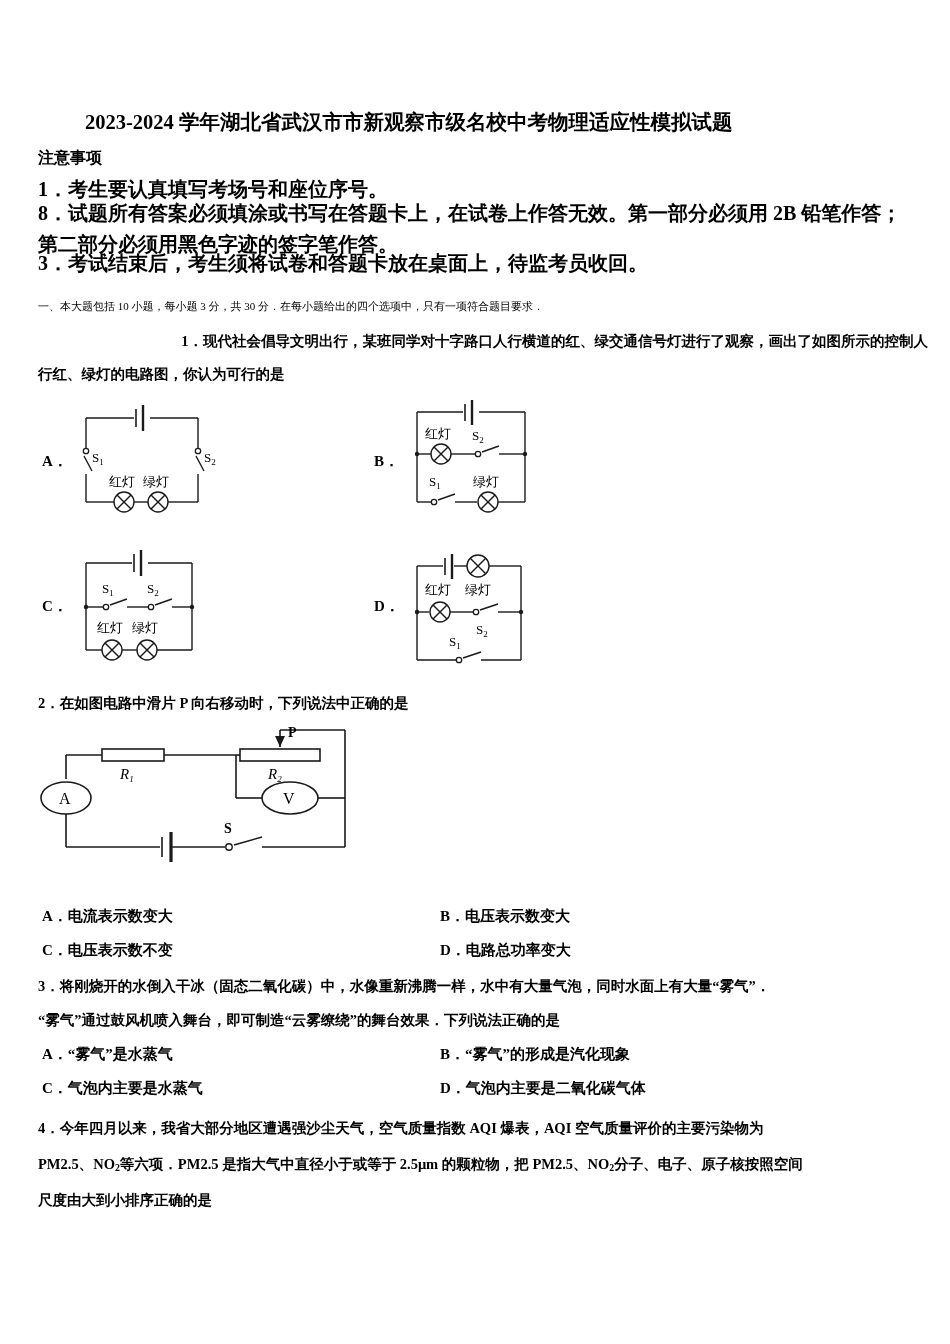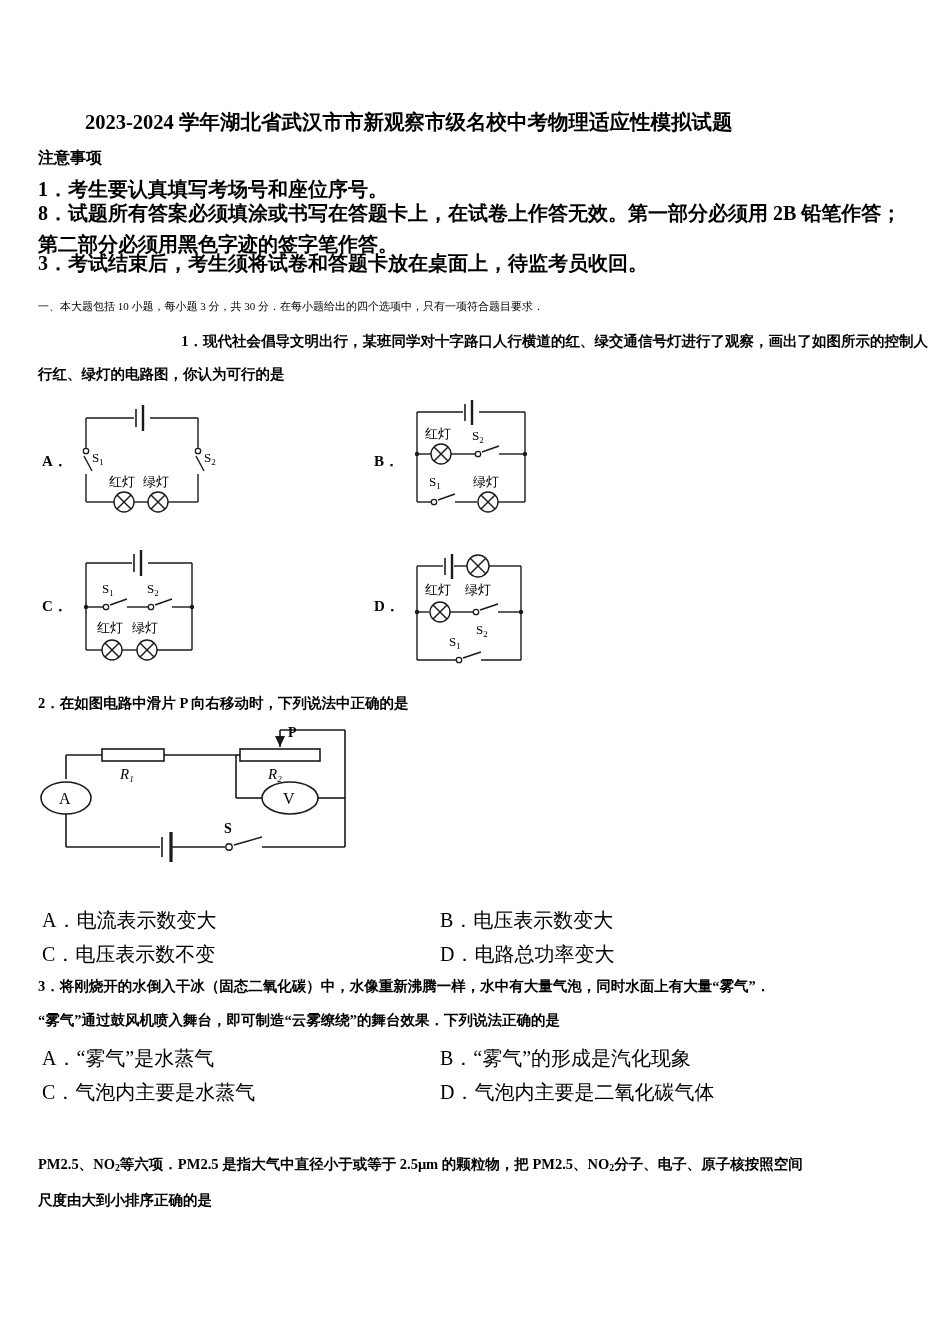--- a/index.html
+++ b/index.html
@@ -62,22 +62,22 @@
   .q-text {
     position: absolute;
     left: 38px;
     font-size: 14.5px;
     font-weight: bold;
     line-height: 1.95;
     width: 890px;
   }
   .opt-col {
     position: absolute;
-    font-size: 20px;
-    font-weight: normal;
+    font-size: 15px;
+    font-weight: bold;
     white-space: nowrap;
   }
   .opt-left { left: 42px; }
   .opt-right { left: 400px; margin-left: 40px; }
 
   .choice-letter {
     position: absolute;
     font-size: 15px;
     font-weight: bold;
     font-family: "Liberation Serif", serif;
@@ -334,16 +334,17 @@
   <div class="opt-col opt-right" style="top:941px;"><span>D．</span><span>电路总功率变大</span></div>
 
   <div class="q-text" style="top:972px;">3．将刚烧开的水倒入干冰（固态二氧化碳）中，水像重新沸腾一样，水中有大量气泡，同时水面上有大量“雾气”．</div>
   <div class="q-text" style="top:1006px;">“雾气”通过鼓风机喷入舞台，即可制造“云雾缭绕”的舞台效果．下列说法正确的是</div>
 
   <div class="opt-col opt-left" style="top:1045px;"><span>A．</span><span>“雾气”是水蒸气</span></div>
   <div class="opt-col opt-right" style="top:1045px;"><span>B．</span><span>“雾气”的形成是汽化现象</span></div>
   <div class="opt-col opt-left" style="top:1079px;"><span>C．</span><span>气泡内主要是水蒸气</span></div>
   <div class="opt-col opt-right" style="top:1079px;"><span>D．</span><span>气泡内主要是二氧化碳气体</span></div>
 
+  <div class="q-text" style="top:1114px;">4．今年四月以来，我省大部分地区遭遇强沙尘天气，空气质量指数 AQI 爆表，AQI 空气质量评价的主要污染物为</div>
   <div class="q-text" style="top:1150px;"><span>PM2.5、NO</span><sub>2</sub><span>等六项．PM2.5 是指大气中直径小于或等于 2.5μm 的颗粒物，把 PM2.5、NO</span><sub>2</sub><span>分子、电子、原子核按照空间</span></div>
   <div class="q-text" style="top:1186px;">尺度由大到小排序正确的是</div>
 
 </div>
 
 </body></html>

